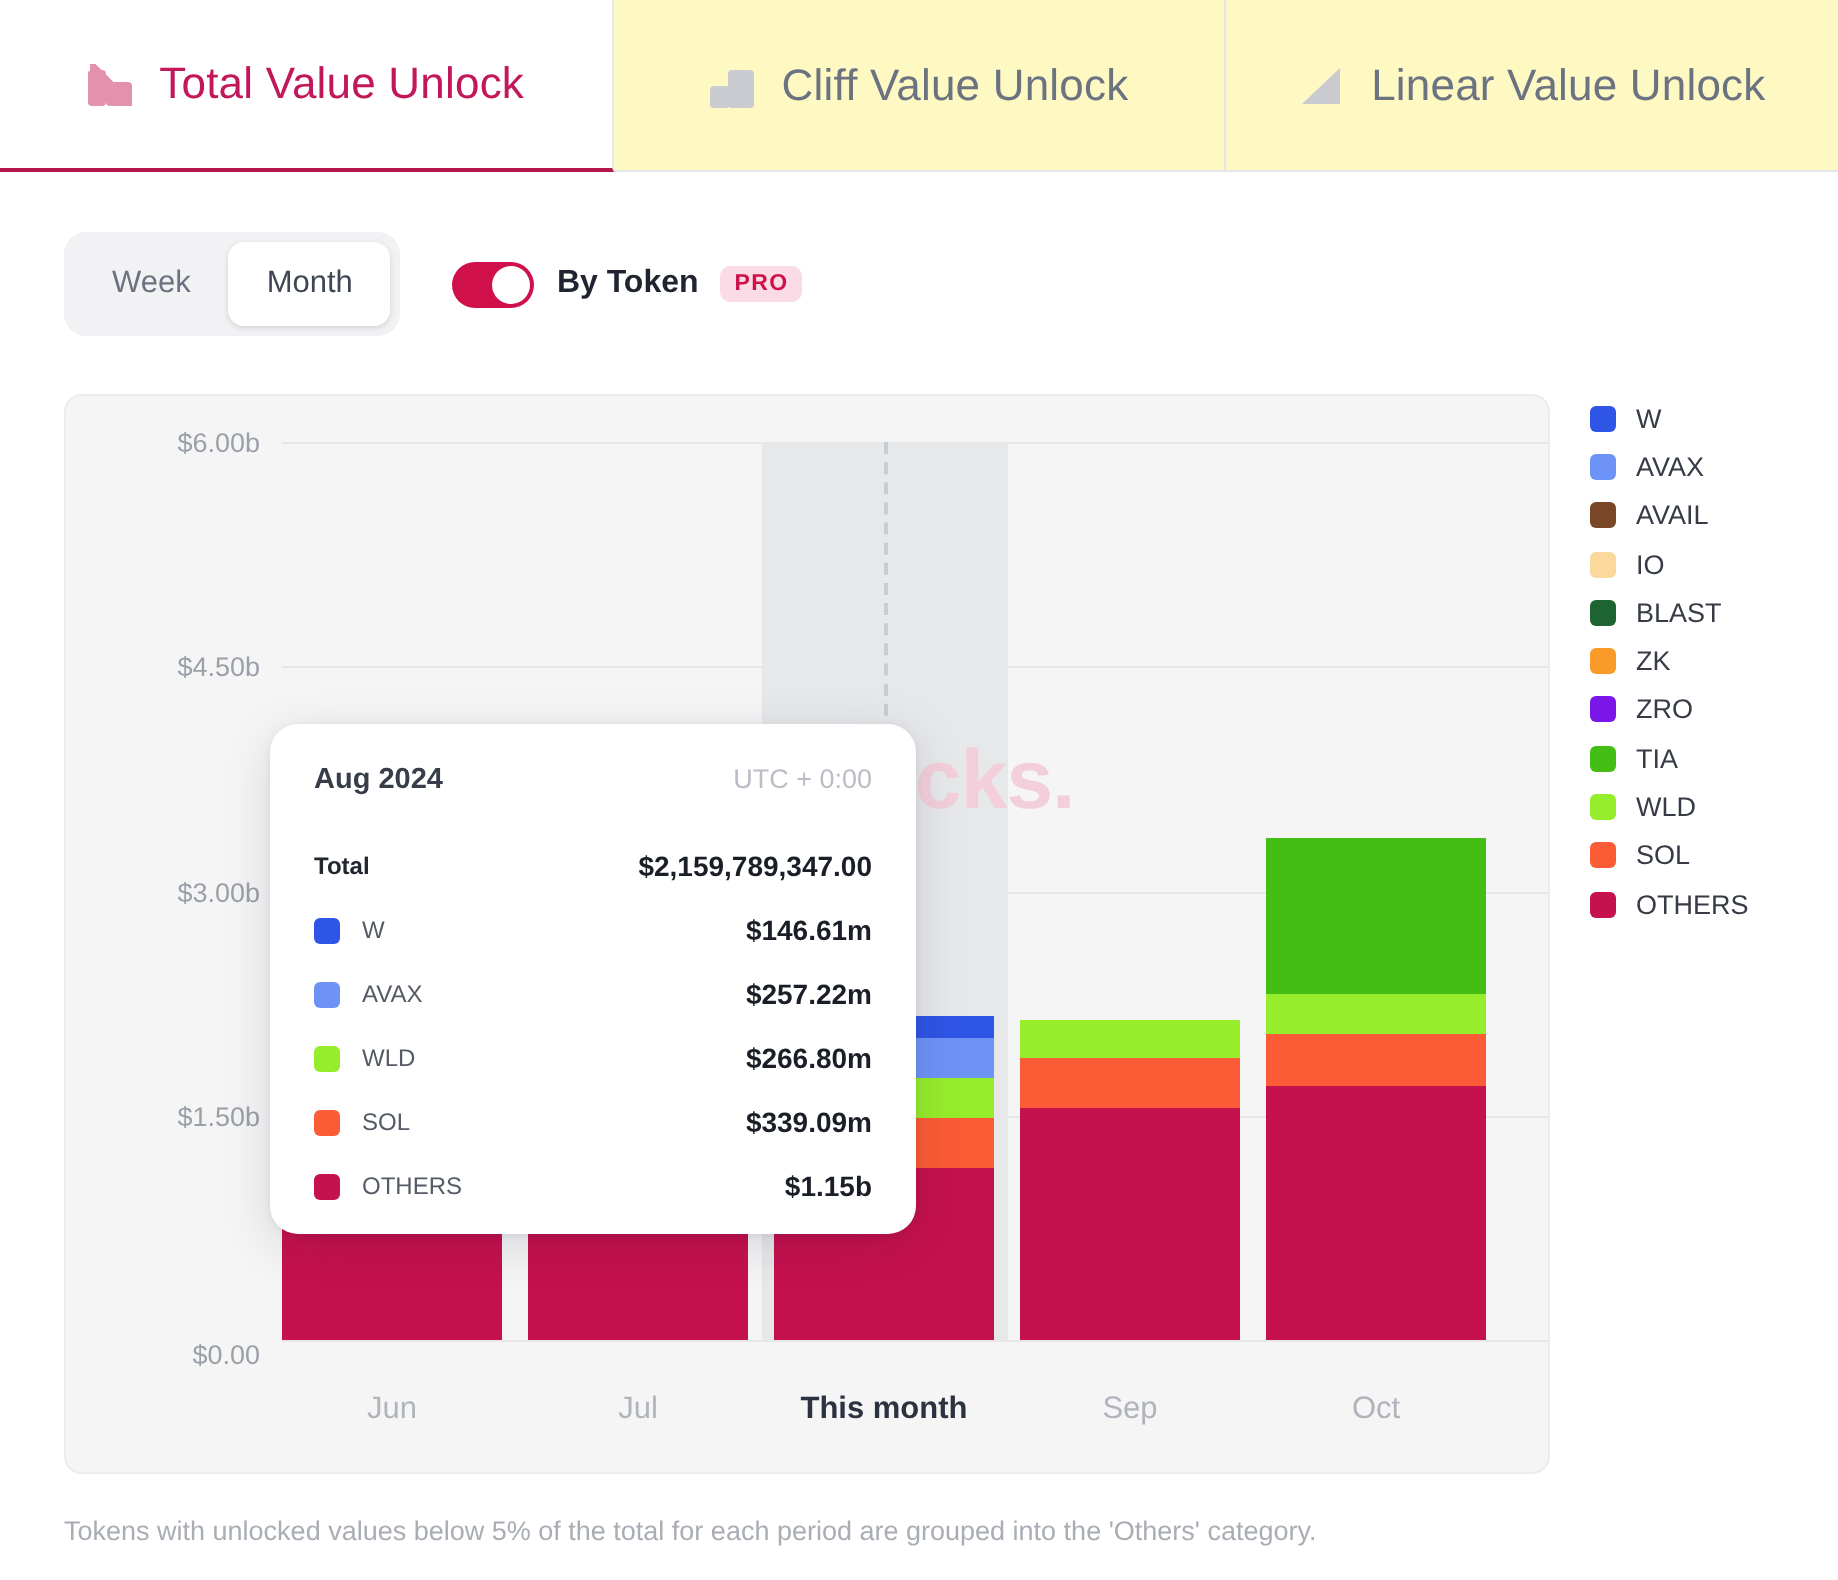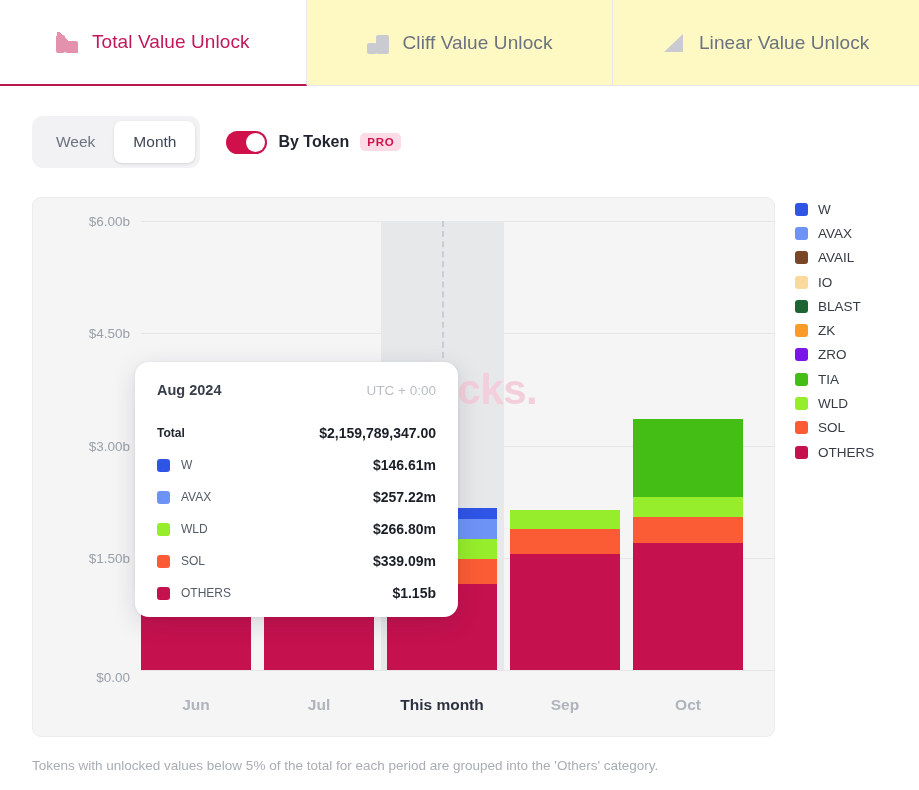--- a/index.html
+++ b/index.html
@@ -13,21 +13,21 @@
 
   
   .tabs { display: flex; width: 919px; height: 86px; }
   .tab {
     flex: 1 1 0; display: flex; align-items: center; justify-content: center;
     gap: 14px; background: #fef9c3; border-right: 1px solid #e6e6e9;
     border-bottom: 1px solid #e6e6e9; cursor: pointer; position: relative;
   }
   .tab:last-child { border-right: none; }
   .tab.active { background: #ffffff; border-bottom: 2px solid #b3174c; }
-  .tab-label { font-size: 19px; color: #6b7280; letter-spacing: .1px; }
+  .tab-label { font-size: 22px; color: #6b7280; letter-spacing: .1px; }
   .tab.active .tab-label { color: #c2185b; }
   .tab-icon { width: 22px; height: 22px; position: relative; flex: 0 0 22px; }
 
   
   .ic-total { position: relative; }
   .ic-total .blk {
     position: absolute; left: 0; top: 4px; width: 9px; height: 18px;
     background: #e491ae; border-radius: 2px;
   }
   .ic-total .blk2 {
@@ -97,21 +97,20 @@
     letter-spacing: -.5px; white-space: nowrap;
   }
 
   .bar { position: absolute; bottom: 0; }
   .seg-block { position: absolute; left: 0; width: 100%; }
 
   .xlabels { position: absolute; left: 0; bottom: 18px; width: 743px; height: 22px; }
   .xlabel {
     position: absolute; text-align: center; font-size: 15.5px; color: #b0b4bb;
     transform: translateX(-50%);
-    font-weight: bold;
   }
   .xlabel.current { color: #2d3240; font-weight: 700; }
 
   
   .tooltip {
     position: absolute; left: 135px; top: 362px; width: 323px;
     background: #ffffff; border-radius: 14px; padding: 20px 22px 8px 22px;
     box-shadow: 0 6px 26px rgba(20,20,40,.13), 0 1px 4px rgba(20,20,40,.07);
     z-index: 30;
   }

